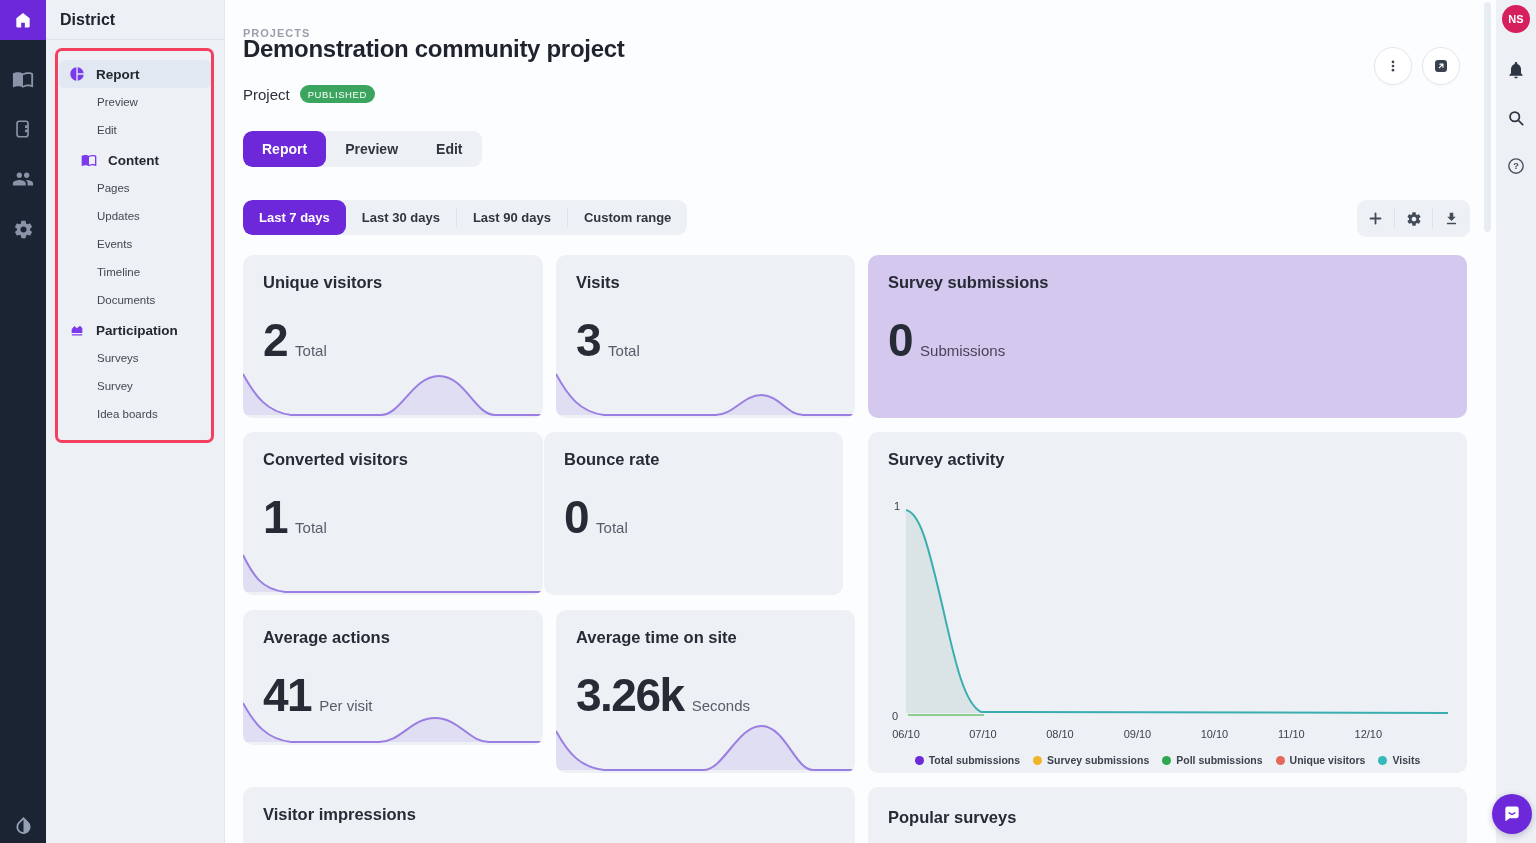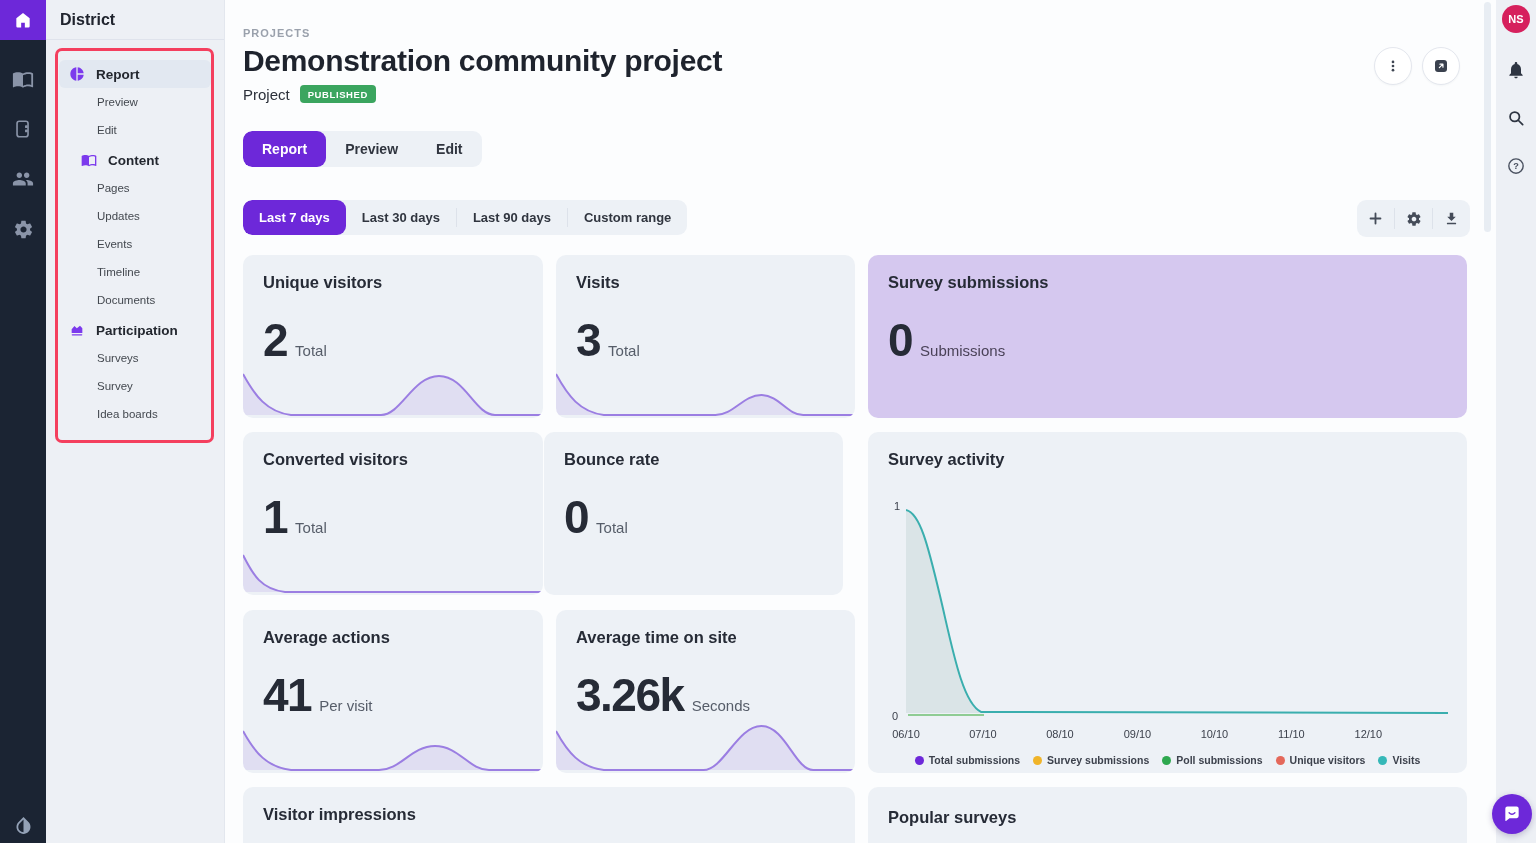--- a/index.html
+++ b/index.html
@@ -27,24 +27,24 @@
   
   .rightbar{position:absolute;right:0;top:0;width:40px;height:843px;background:#edf0f5;display:flex;flex-direction:column;align-items:center;}
   .avatar{width:28px;height:28px;margin-top:5px;border-radius:50%;background:#d6205d;color:#fff;font-size:11px;font-weight:800;display:flex;align-items:center;justify-content:center;cursor:pointer;}
   .rb-icon{width:22px;height:22px;margin-top:26px;display:flex;align-items:center;justify-content:center;cursor:pointer;}
 
   
   .main{position:absolute;left:225px;top:0;width:1271px;height:843px;background:#fcfdfe;}
   .scroll-thumb{position:absolute;left:1259px;top:2px;width:7px;height:230px;border-radius:4px;background:#e8edf3;cursor:pointer;}
 
   .breadcrumb{position:absolute;left:18px;top:27px;font-size:11px;font-weight:600;letter-spacing:1px;color:#9aa1ac;}
-  .page-title{position:absolute;left:18px;top:44px;font-size:30px;font-weight:800;color:#1e232d;letter-spacing:-0.3px;}
+  .page-title{position:absolute;left:18px;top:35px;font-size:24px;font-weight:800;color:#1e232d;letter-spacing:-0.3px;}
   .project-row{position:absolute;left:18px;top:85px;display:flex;align-items:flex-end;gap:10px;}
   .project-type{font-size:15px;color:#2b303a;}
-  .status-badge{font-size:9.5px;font-weight:700;letter-spacing:.6px;color:#fff;background:#3ba55f;padding:4px 8px 3px;border-radius:4px;}
+  .status-badge{font-size:9.5px;font-weight:400;letter-spacing:.6px;color:#fff;background:#3ba55f;padding:4px 8px 3px;border-radius:9px;}
 
   .circle-btn{position:absolute;top:47px;width:38px;height:38px;border-radius:50%;background:#fff;border:1.5px solid #e4e7ee;display:flex;align-items:center;justify-content:center;cursor:pointer;box-shadow:0 1px 2px rgba(30,40,60,.04);}
 
   .seg-group{position:absolute;display:inline-flex;background:#edf1f6;border-radius:9px;overflow:hidden;}
   .seg-btn{border:none;background:transparent;font-size:14px;font-weight:700;color:#30353f;padding:10px 19px;cursor:pointer;}
   .seg-btn.active{background:#6d28d9;color:#fff;border-radius:9px;}
   .tabs{left:18px;top:131px;}
   .ranges{left:18px;top:200px;}
   .ranges .seg-btn{font-size:13px;font-weight:600;padding:10px 16px;}
   .ranges .seg-btn.active{font-weight:700;}
@@ -319,21 +319,21 @@
               <span class="legend-dot" style="background: rgb(228, 104, 90);"></span>
               <span class="legend-label">Unique visitors</span>
             </span>
           <span class="legend-item">
               <span class="legend-dot" style="background: rgb(53, 184, 184);"></span>
               <span class="legend-label">Visits</span>
             </span>
         </div>
       </div>
 
-      <div class="card" style="left:0;top:355px;width:300px;height:163px;">
+      <div class="card" style="left:0;top:355px;width:300px;height:135px;">
         <div class="card-title">Average actions</div>
         <div class="stat-line">
           <span class="stat-value">41</span>
           <span class="stat-unit">Per visit</span>
         </div>
         <div class="spark">
           <svg viewBox="0 0 300 56" preserveAspectRatio="none">
             <path d="M0,14 C12,36 24,50 48,53 L136,53 C158,53 168,29 192,29 C216,29 226,53 246,53 L300,53 L0,53 Z" fill="rgba(154,127,224,0.16)"></path>
             <path d="M0,14 C12,36 24,50 48,53 L136,53 C158,53 168,29 192,29 C216,29 226,53 246,53 L300,53" fill="none" stroke="#9b7ee2" stroke-width="2" vector-effect="non-scaling-stroke"></path>
           </svg>

